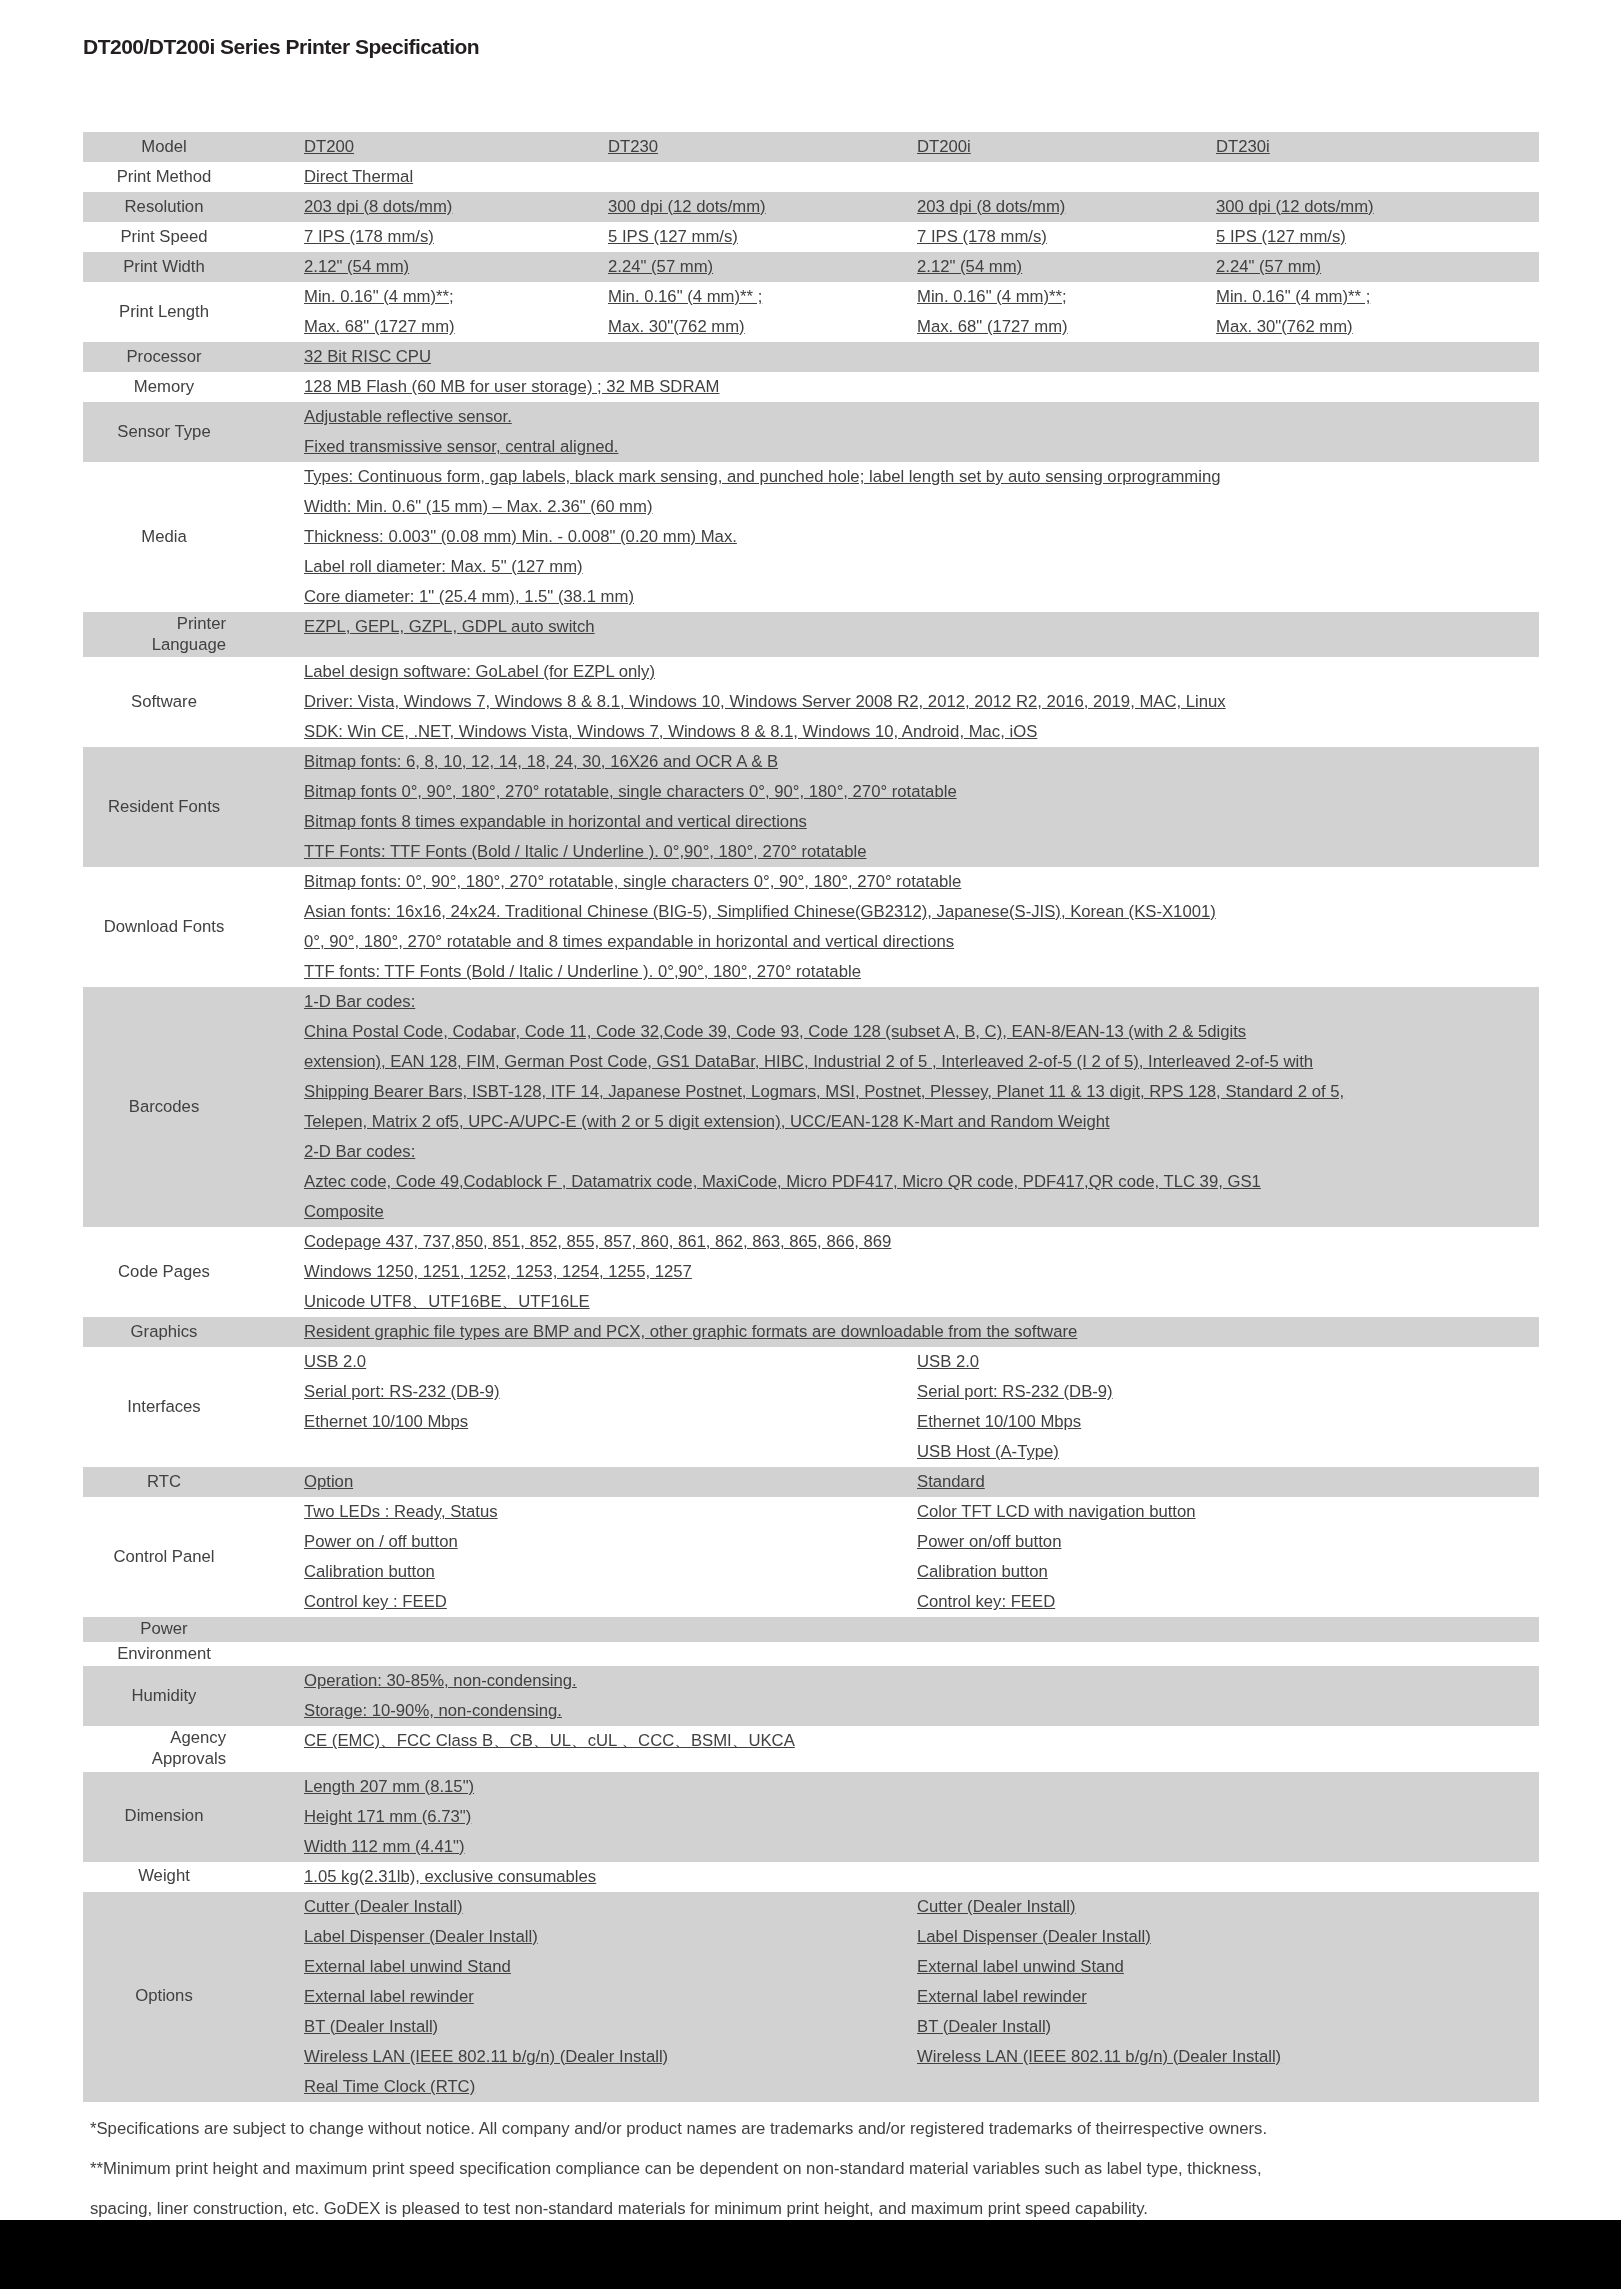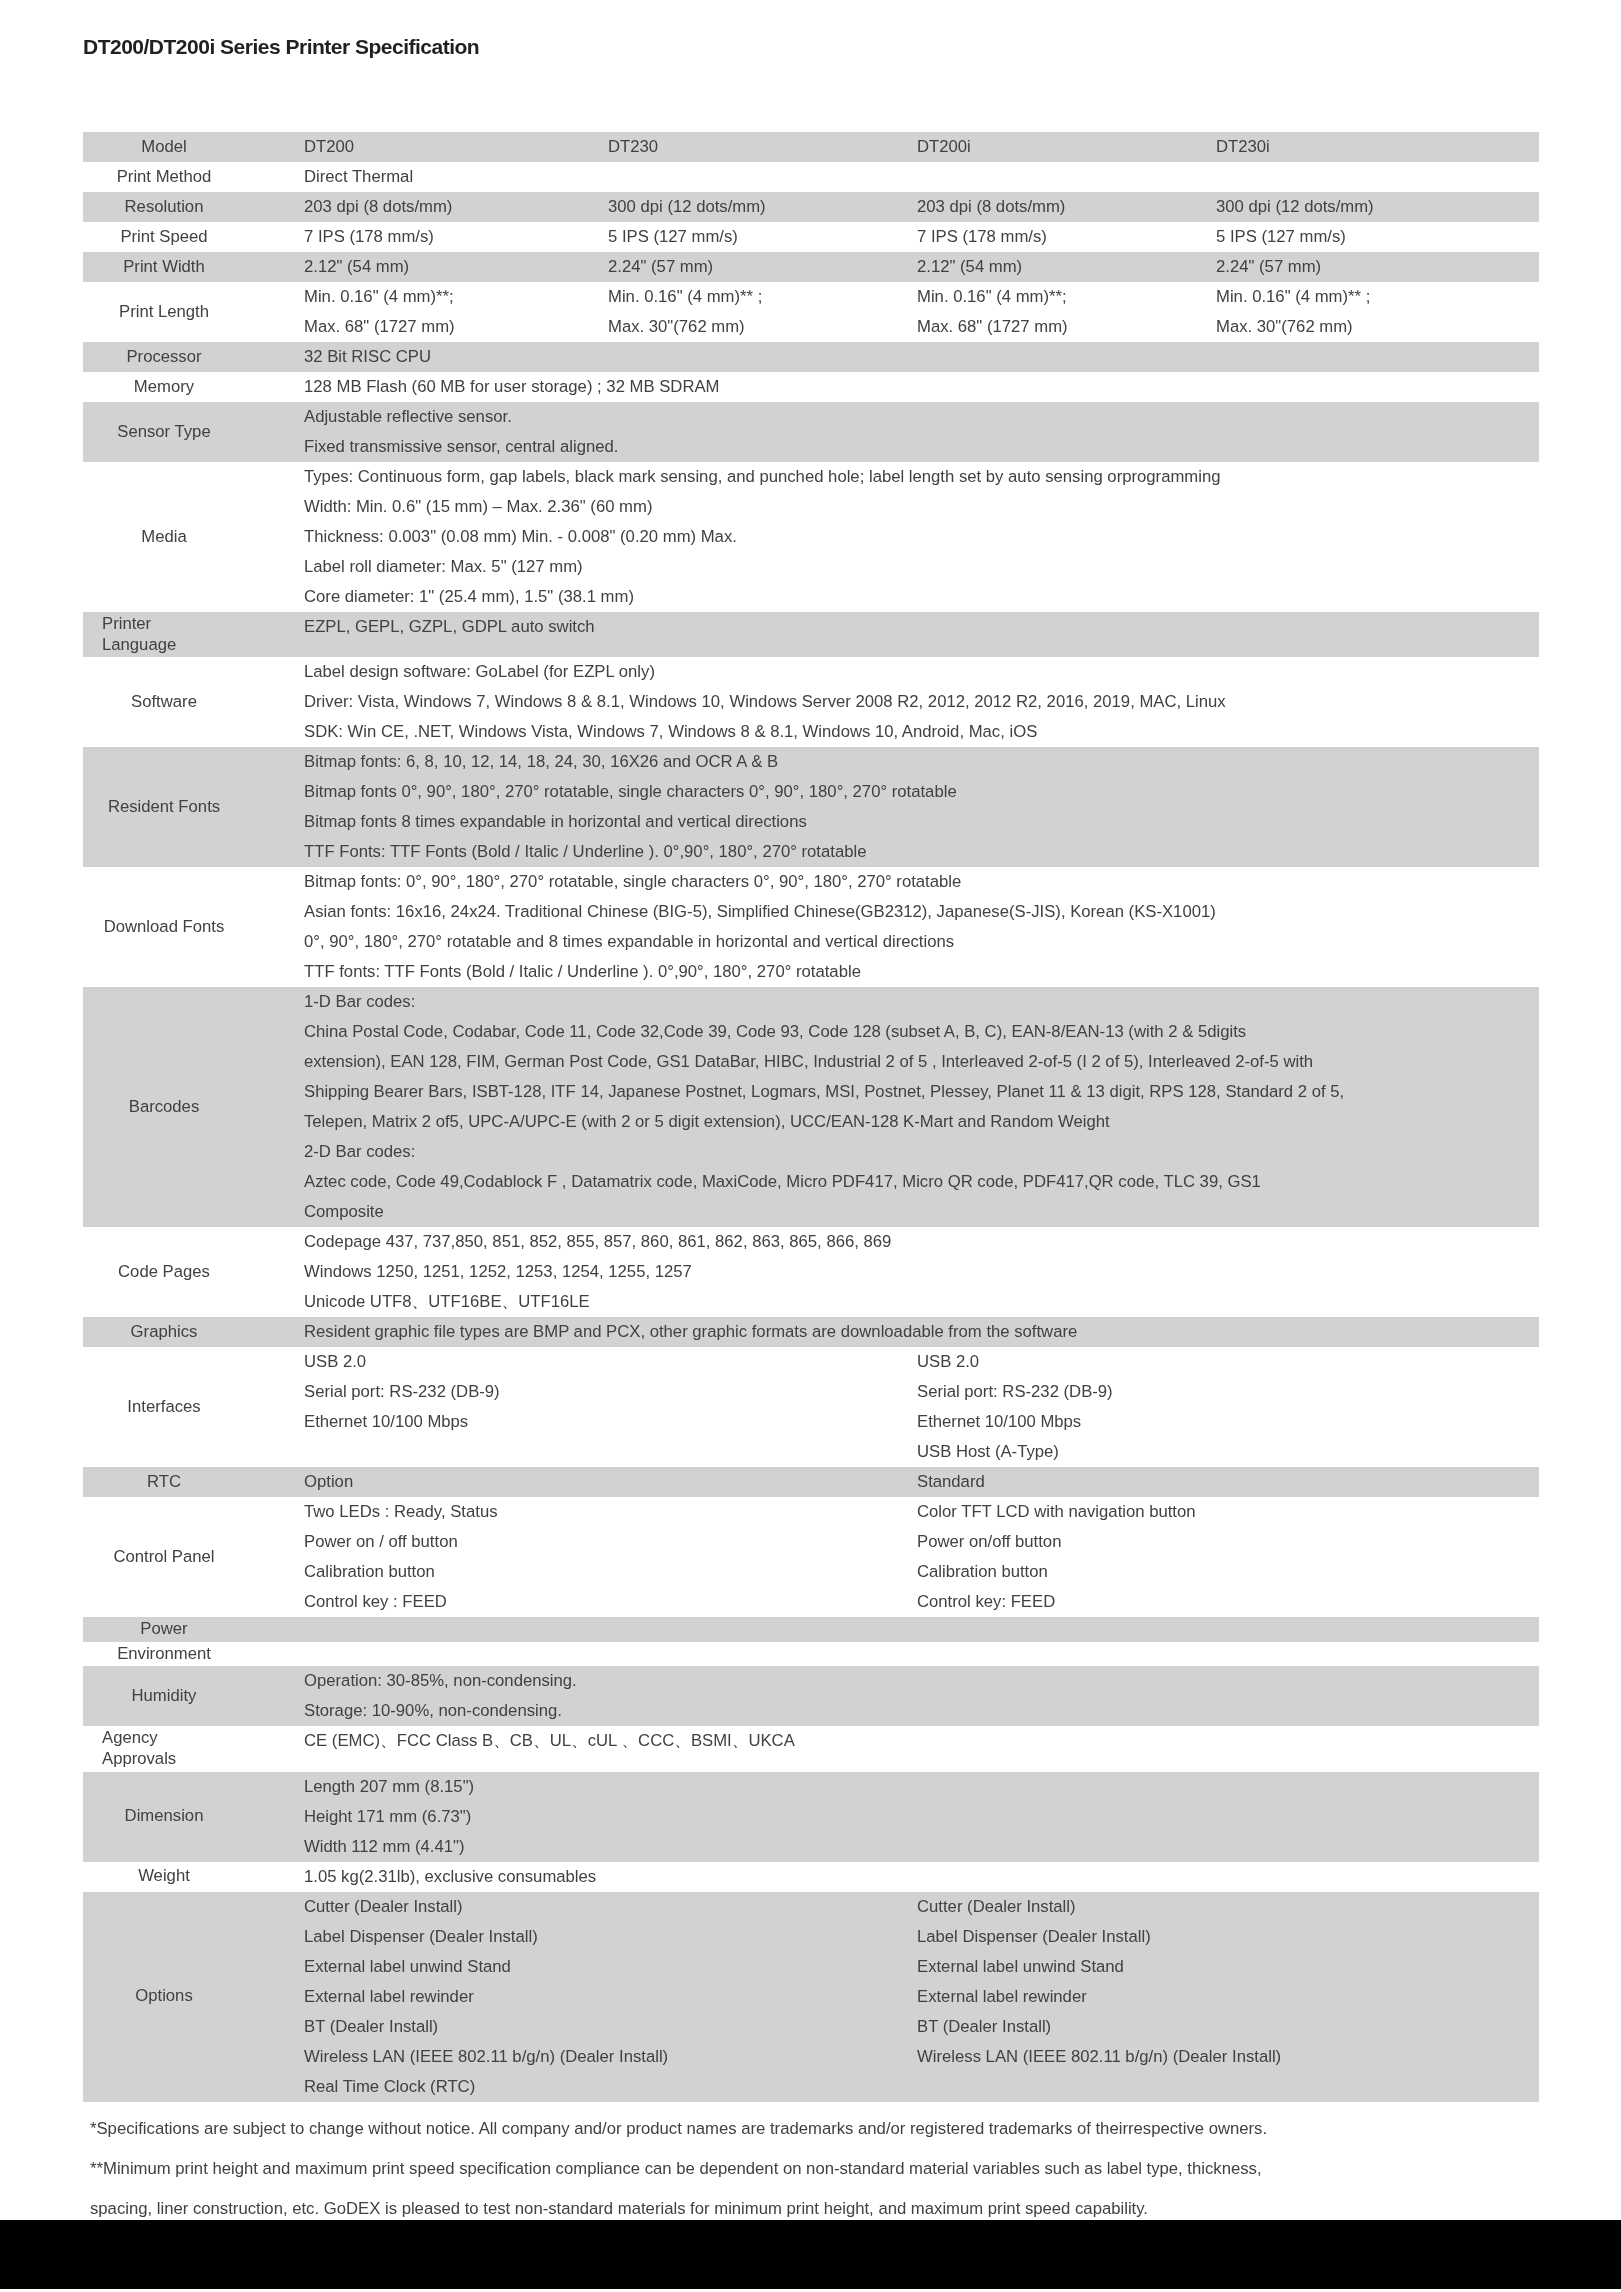--- a/index.html
+++ b/index.html
@@ -16,23 +16,23 @@
   .spec-table{
     position:absolute;left:83px;top:132px;width:1456px;
     font-size:16.7px;
   }
   .row{display:flex;}
   .row.gray{background:#d2d2d2;}
   .row.white{background:#ffffff;}
   .row-label{
     width:162px;flex-shrink:0;
     display:flex;align-items:center;justify-content:center;
-    text-align:left;line-height:20.6px;padding:2px 19px;box-sizing:border-box;
-  }
-  .row-content{flex:1;padding-left:59px;box-sizing:border-box;min-width:0;}
+    text-align:right;line-height:20.6px;padding:2px 19px;box-sizing:border-box;
+  }
+  .row-content{flex:1;padding-left:59px;box-sizing:border-box;min-width:0;text-decoration:underline;}
   .line{height:30px;line-height:30px;white-space:nowrap;overflow:visible;}
   .cols4{display:grid;grid-template-columns:304px 309px 299px 1fr;}
   .cols2{display:grid;grid-template-columns:613px 1fr;}
   .footnotes{
     position:absolute;left:90px;top:2109px;width:1490px;
     font-size:16.7px;color:#414042;
   }
   .footnotes .line{height:40px;line-height:40px;white-space:nowrap;}
   .footer-bar{
     position:absolute;left:0;top:2220px;width:1621px;height:69px;

